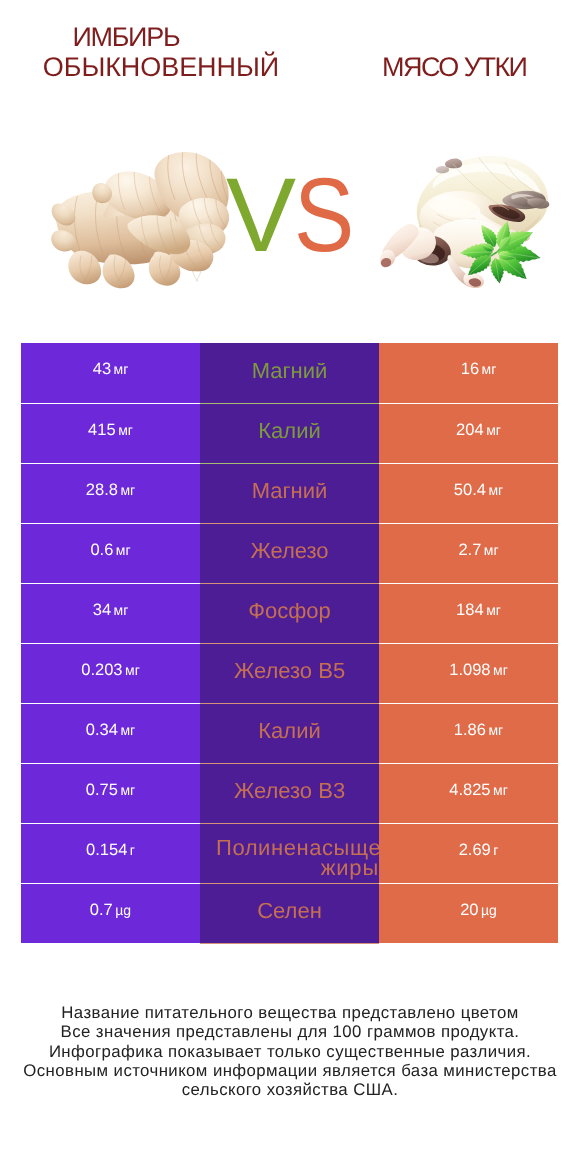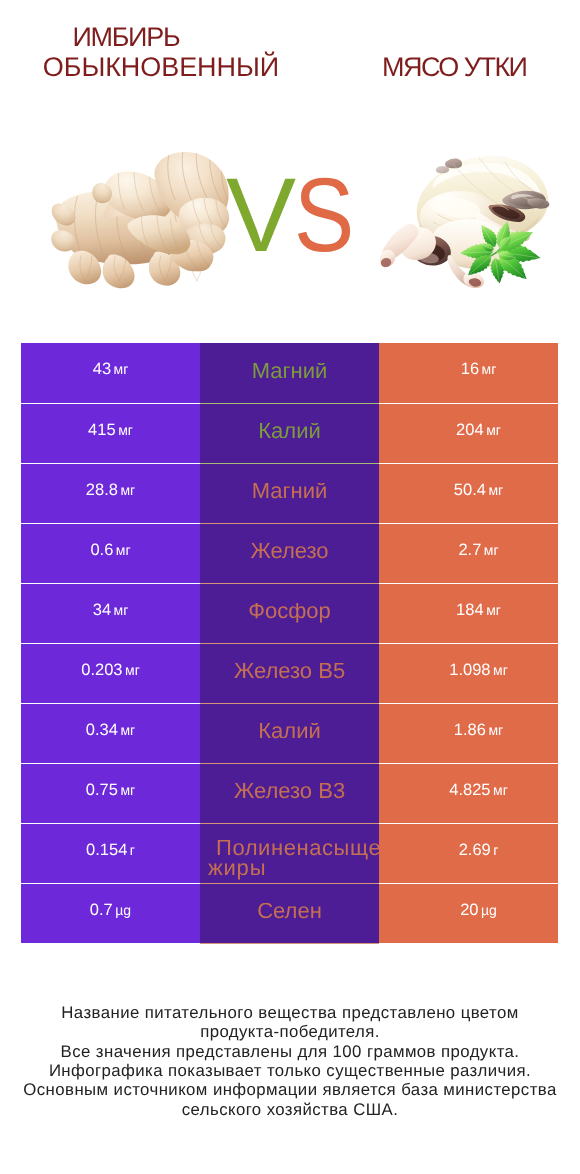--- a/index.html
+++ b/index.html
@@ -18,21 +18,21 @@
   table.cmp{position:absolute;left:21px;top:343px;width:537px;border-collapse:collapse;table-layout:fixed;border-spacing:0;}
   table.cmp td{height:60px;padding:0;text-align:center;vertical-align:middle;box-sizing:border-box;}
   td.val{width:179px;color:#fff;line-height:1;}
   td.val .num{font-size:16.5px;position:relative;top:-3px;}
   td.val .u{font-size:14px;margin-left:2.5px;position:relative;top:-3px;}
   td.lab{width:179px;font-size:22px;font-weight:400;line-height:20px;background:#4c1d95;padding:0;}
   td.lab .labclip{width:179px;overflow:hidden;}
   td.lab .labline{white-space:nowrap;text-align:center;position:relative;top:-2px;}
   td.lab .labclip.wide{position:relative;top:7px;}
   td.lab .labclip.wide .labline{text-align:left;padding-left:16px;letter-spacing:0.57px;}
-  td.lab .labclip.wide .labline:last-child{text-align:left;padding-left:8px;letter-spacing:0.8px;}
+  td.lab .labclip.wide .labline:last-child{text-align:right;padding-left:0;letter-spacing:0.8px;}
   td.val.left{background:#6d28d9;background-clip:padding-box;border-bottom:1px solid #fff;}
   td.val.right{background:#E06B49;background-clip:padding-box;border-bottom:1px solid #fff;padding-left:20px;}
   tr:last-child td.val{border-bottom:0;}
   tr.gw td.lab{color:#7D9B3C;border-bottom:1px solid #A7BC6E;}
   tr.ow td.lab{color:#C56F52;border-bottom:1px solid #D49279;}
   .footer{position:absolute;left:0;top:1003px;width:580px;text-align:center;font-size:16.8px;line-height:19.35px;color:#222;letter-spacing:0.42px;}
   .footer div{white-space:nowrap;}
 </style>
 </head>
 <body>
@@ -419,19 +419,18 @@
             <div class="labline">Селен</div>
           </div>
         </td>
     <td class="val right"><span class="num">20</span><span class="u">µg</span></td>
   </tr>
     </tbody>
   </table>
 <div class="footer">
     <div>
       <div>Название питательного вещества представлено цветом</div>
-      <div>продукта-победителя.</div>
       <div>Все значения представлены для 100 граммов продукта.</div>
       <div>Инфографика показывает только существенные различия.</div>
       <div>Основным источником информации является база министерства</div>
       <div>сельского хозяйства США.</div>
     </div>
   </div>
 
 </body></html>

